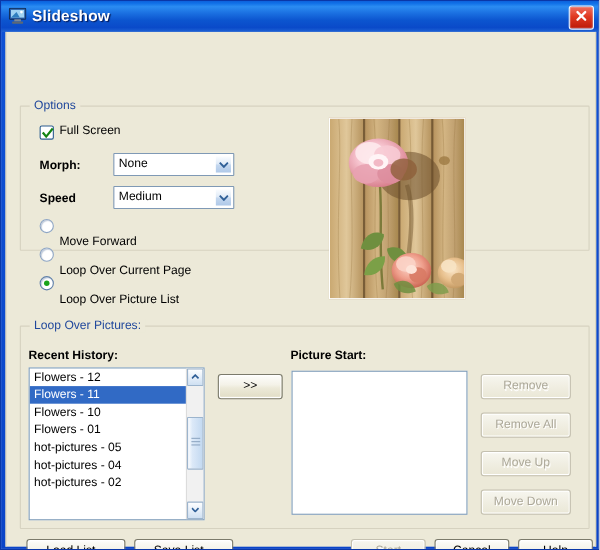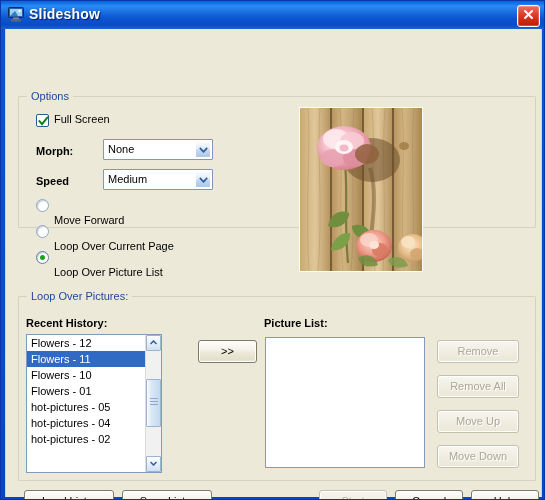--- a/index.html
+++ b/index.html
@@ -459,21 +459,21 @@
         <path d="M88 152 C96 146 106 150 108 158 C98 162 90 158 88 152 Z" fill="#7f9c4c" opacity="0.85"></path>
         <path d="M58 150 C66 144 76 148 78 157 C68 161 60 157 58 150 Z" fill="#6f8f3f" opacity="0.85"></path>
       </svg>
     </div>
 
     <div class="groupbox" id="grp-loop">
       <span class="group-legend">Loop Over Pictures:</span>
     </div>
 
     <span class="lbl" style="left:20px; top:288px;">Recent History:</span>
-    <div class="listbox" style="left:20px; top:305px; width:136px; height:139px;">
+    <div class="listbox" style="left:20px; top:305px; width:160px; height:139px;">
       <div style="position:absolute; left:0; top:0; width:144px;">
         <div class="list-item">Flowers - 12</div>
         <div class="list-item selected">Flowers - 11</div>
         <div class="list-item">Flowers - 10</div>
         <div class="list-item">Flowers - 01</div>
         <div class="list-item">hot-pictures - 05</div>
         <div class="list-item">hot-pictures - 04</div>
         <div class="list-item">hot-pictures - 02</div>
       </div>
       <div class="vscroll">
@@ -492,21 +492,21 @@
         <div class="sb-btn down">
           <svg width="7" height="5" viewBox="0 0 7 5">
             <path d="M0.5 1 L3.5 4 L6.5 1" stroke="#2f5f97" stroke-width="1.5" fill="none"></path>
           </svg>
         </div>
       </div>
     </div>
 
     <button class="btn" style="left:192px; top:311px; width:59px;">&gt;&gt;</button>
 
-    <span class="lbl" style="left:258px; top:288px;">Picture List:</span>
+    <span class="lbl" style="left:258px; top:288px;">Picture Start:</span>
     <div class="listbox" style="left:259px; top:308px; width:160px; height:131px;"></div>
 
     <button class="btn disabled" style="left:431px; top:311px; width:82px;">Remove</button>
     <button class="btn disabled" style="left:431px; top:346px; width:82px;">Remove All</button>
     <button class="btn disabled" style="left:431px; top:381px; width:82px;">Move Up</button>
     <button class="btn disabled" style="left:431px; top:416px; width:82px;">Move Down</button>
 
     <button class="btn" style="left:18px; top:461px; width:90px;">Load List...</button>
     <button class="btn" style="left:116px; top:461px; width:90px;">Save List...</button>
     <button class="btn disabled" style="left:313px; top:461px; width:68px;">Start</button>

